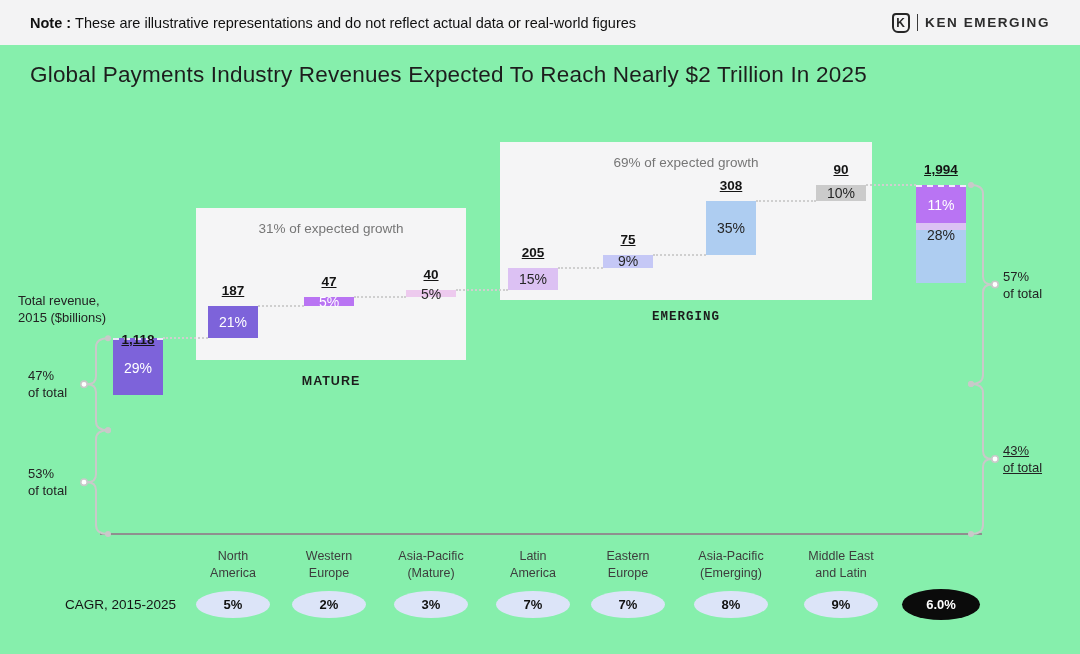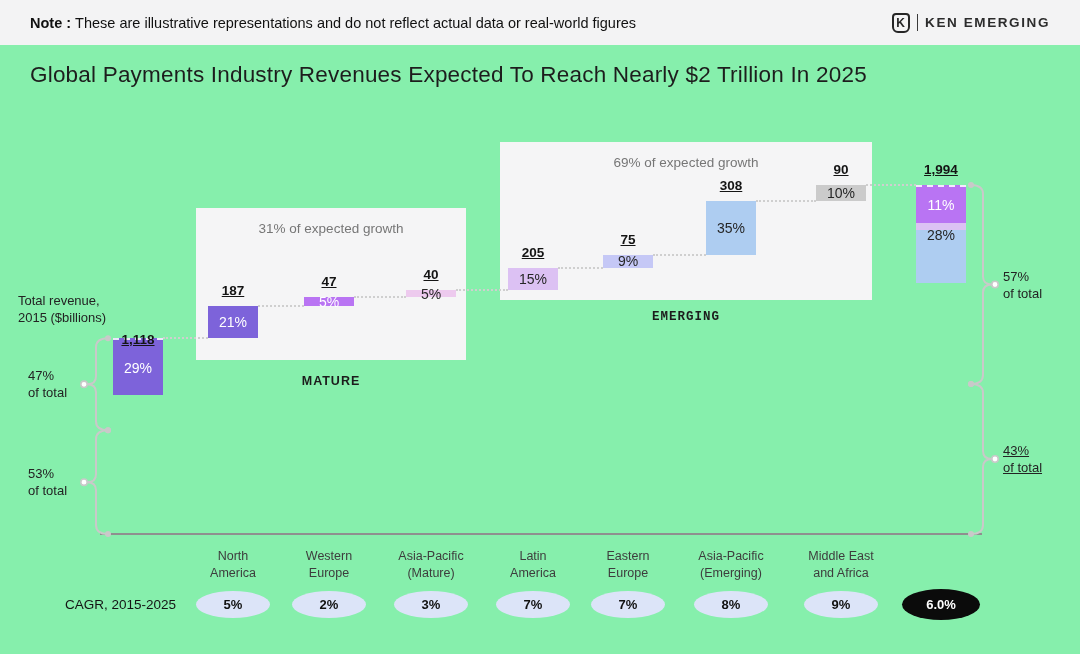--- a/index.html
+++ b/index.html
@@ -187,18 +187,18 @@
       <div class="axis-label" style="left: 478px; top: 548px; width: 110px;">Latin
 America</div>
       <div class="pill" style="left: 496px; top: 591px; width: 74px; height: 27px;">7%</div>
       <div class="axis-label" style="left: 573px; top: 548px; width: 110px;">Eastern
 Europe</div>
       <div class="pill" style="left: 591px; top: 591px; width: 74px; height: 27px;">7%</div>
       <div class="axis-label" style="left: 676px; top: 548px; width: 110px;">Asia-Pacific
 (Emerging)</div>
       <div class="pill" style="left: 694px; top: 591px; width: 74px; height: 27px;">8%</div>
       <div class="axis-label" style="left: 786px; top: 548px; width: 110px;">Middle East
-and Africa</div>
+and Latin</div>
       <div class="pill" style="left: 804px; top: 591px; width: 74px; height: 27px;">9%</div>
       <div class="cagr-label" style="left: 65px; top: 597px;">CAGR, 2015-2025</div>
       <div class="pill black" style="left: 902px; top: 589px; width: 78px; height: 31px;">6.0%</div>
     </div>
 </div>
 
 </body></html>

